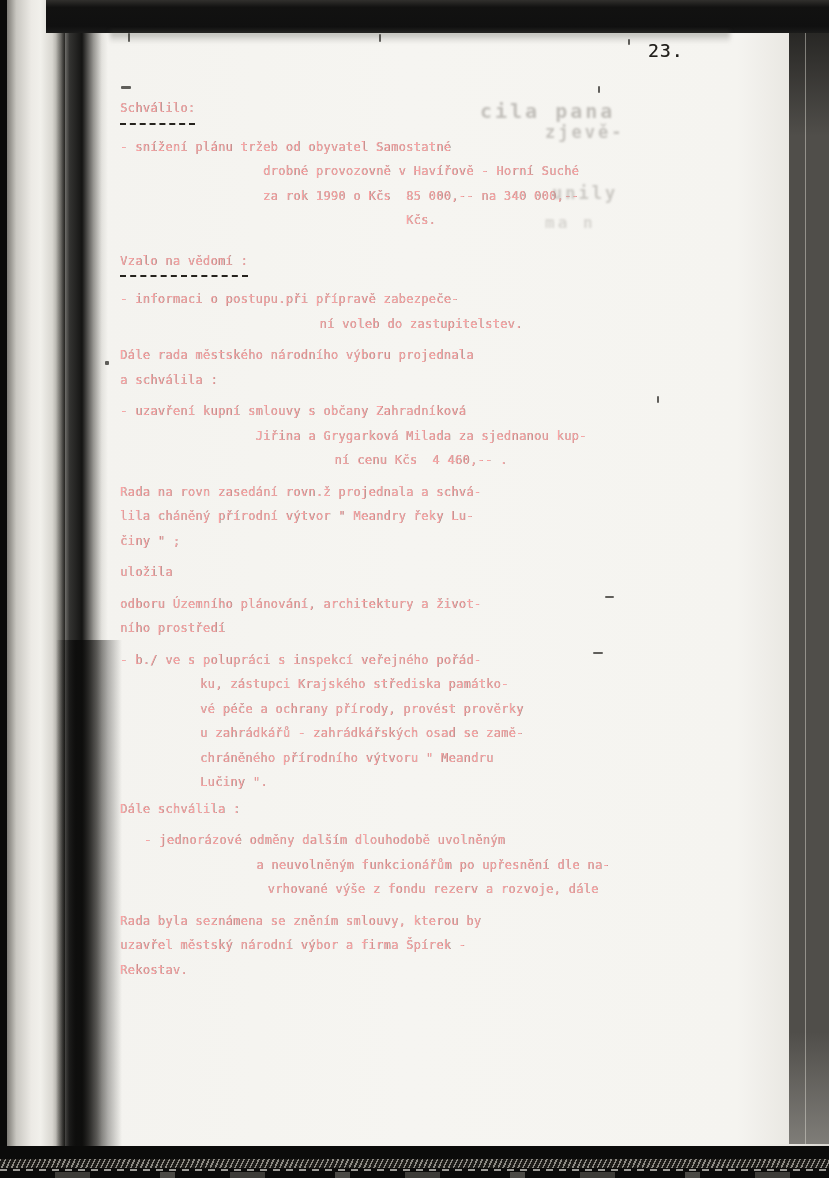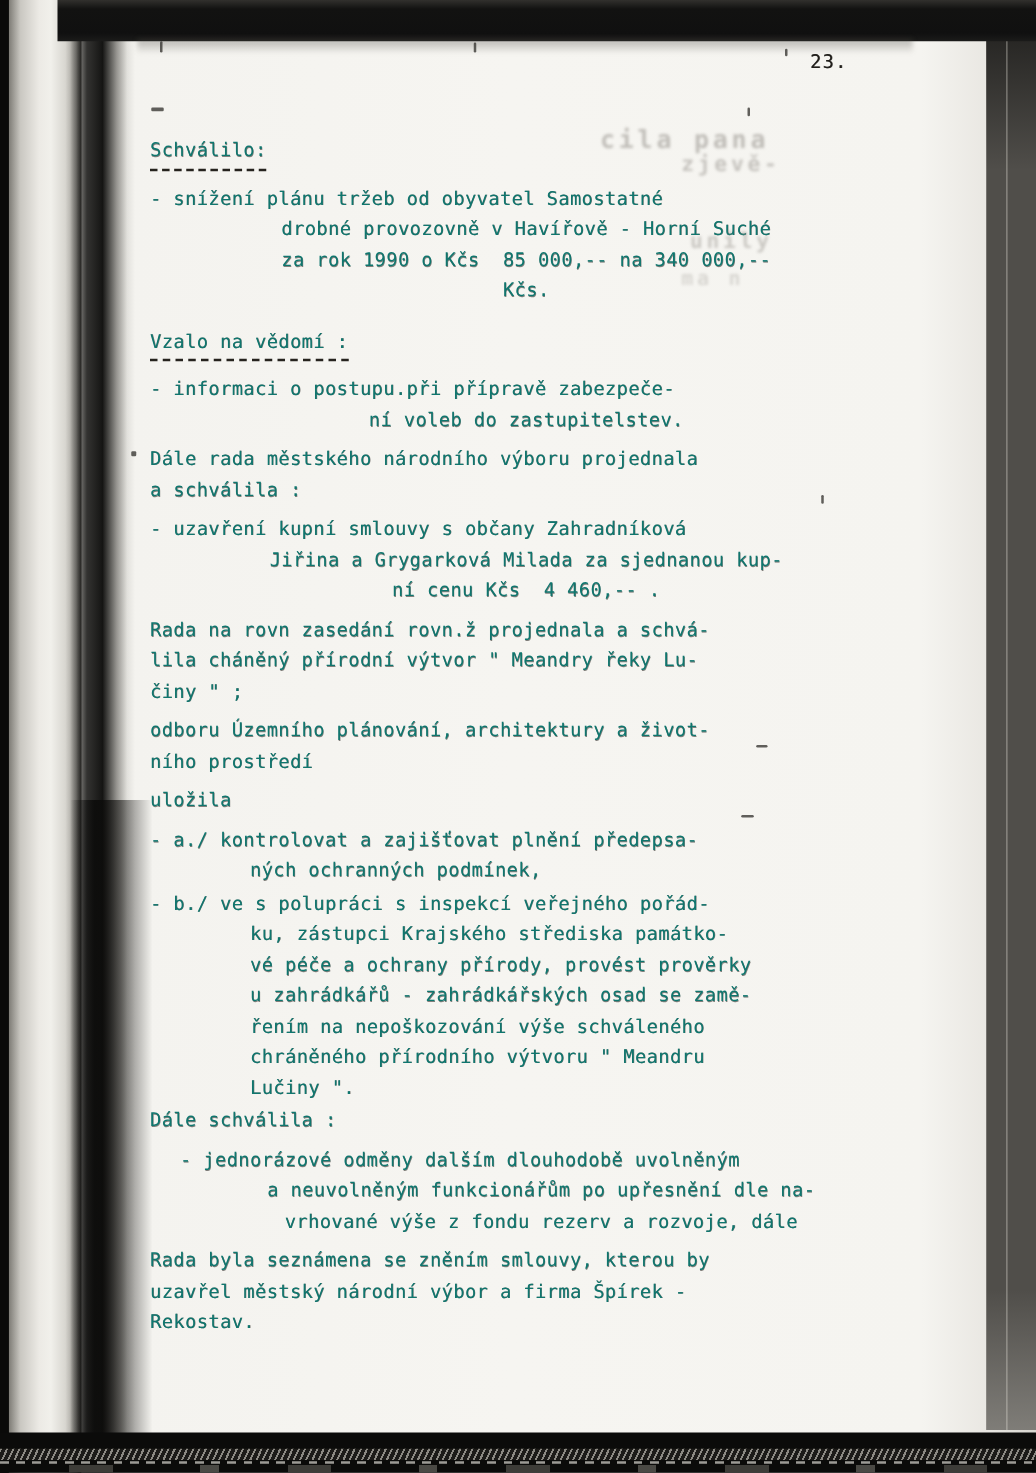--- a/index.html
+++ b/index.html
@@ -62,27 +62,27 @@
     background:repeating-linear-gradient(90deg,#e9e7e0 0 7px,rgba(0,0,0,0) 7px 13px);
   }
   .bottom-band .lower-blobs{
     position:absolute;left:0;top:26px;width:100%;height:6px;opacity:.5;
     background:repeating-linear-gradient(90deg,rgba(0,0,0,0) 0 55px,#6f6d66 55px 90px,rgba(0,0,0,0) 90px 160px,#8a8880 160px 175px);
   }
 
   
   .page-number{
     position:absolute;left:648px;top:40px;
-    font-size:15px;color:#201e1a;letter-spacing:1px;
+    font-size:18px;color:#201e1a;letter-spacing:1px;
     text-shadow:.3px .3px .4px rgba(32,30,26,.6);
   }
   .textcol{
-    position:absolute;left:120px;top:108px;width:580px;
-    font-size:15px;line-height:24.5px;letter-spacing:.3px;
-    color:#0f766e;
+    position:absolute;left:120px;top:96px;width:580px;
+    font-size:12px;line-height:24.5px;letter-spacing:.3px;
+    color:#fca5a5;
     text-shadow:.35px .35px .45px rgba(33,31,27,.55);
   }
   .block{margin:0 0 7px 0;}
   .block.heading{margin:16px 0 10px 0;}
   .textcol .block:first-child{margin-top:0;}
   .block.subbullet{margin-bottom:2px;}
   .block.tight{margin-bottom:0;margin-left:24px;}
   .heading .line{
     display:inline-block;
     border-bottom:2.5px dashed #26231e;
@@ -135,36 +135,31 @@
         <div class="line">- uzavření kupní smlouvy s občany Zahradníková</div>
         <div class="line l1">Jiřina a Grygarková Milada za sjednanou kup-</div>
         <div class="line l1">ní cenu Kčs  4 460,-- .</div>
       </div>
       <div class="block para">
         <div class="line">Rada na rovn zasedání rovn.ž projednala a schvá-</div>
         <div class="line">lila cháněný přírodní výtvor " Meandry řeky Lu-</div>
         <div class="line">činy " ;</div>
       </div>
       <div class="block para">
+        <div class="line">uložila</div>
+      </div>
+      <div class="block para">
         <div class="line">odboru Územního plánování, architektury a život-</div>
         <div class="line">ního prostředí</div>
-      </div>
-      <div class="block para">
-        <div class="line">uložila</div>
-      </div>
-      <div class="block subbullet">
-        <div class="line">- a./ kontrolovat a zajišťovat plnění předepsa-</div>
-        <div class="line l2">ných ochranných podmínek,</div>
       </div>
       <div class="block subbullet">
         <div class="line">- b./ ve s polupráci s inspekcí veřejného pořád-</div>
         <div class="line l2">ku, zástupci Krajského střediska památko-</div>
         <div class="line l2">vé péče a ochrany přírody, provést prověrky</div>
         <div class="line l2">u zahrádkářů - zahrádkářských osad se zamě-</div>
-        <div class="line l2">řením na nepoškozování výše schváleného</div>
         <div class="line l2">chráněného přírodního výtvoru " Meandru</div>
         <div class="line l2">Lučiny ".</div>
       </div>
       <div class="block para">
         <div class="line">Dále schválila :</div>
       </div>
       <div class="block bullet tight">
         <div class="line">- jednorázové odměny dalším dlouhodobě uvolněným</div>
         <div class="line l1">a neuvolněným funkcionářům po upřesnění dle na-</div>
         <div class="line l1">vrhované výše z fondu rezerv a rozvoje, dále</div>

